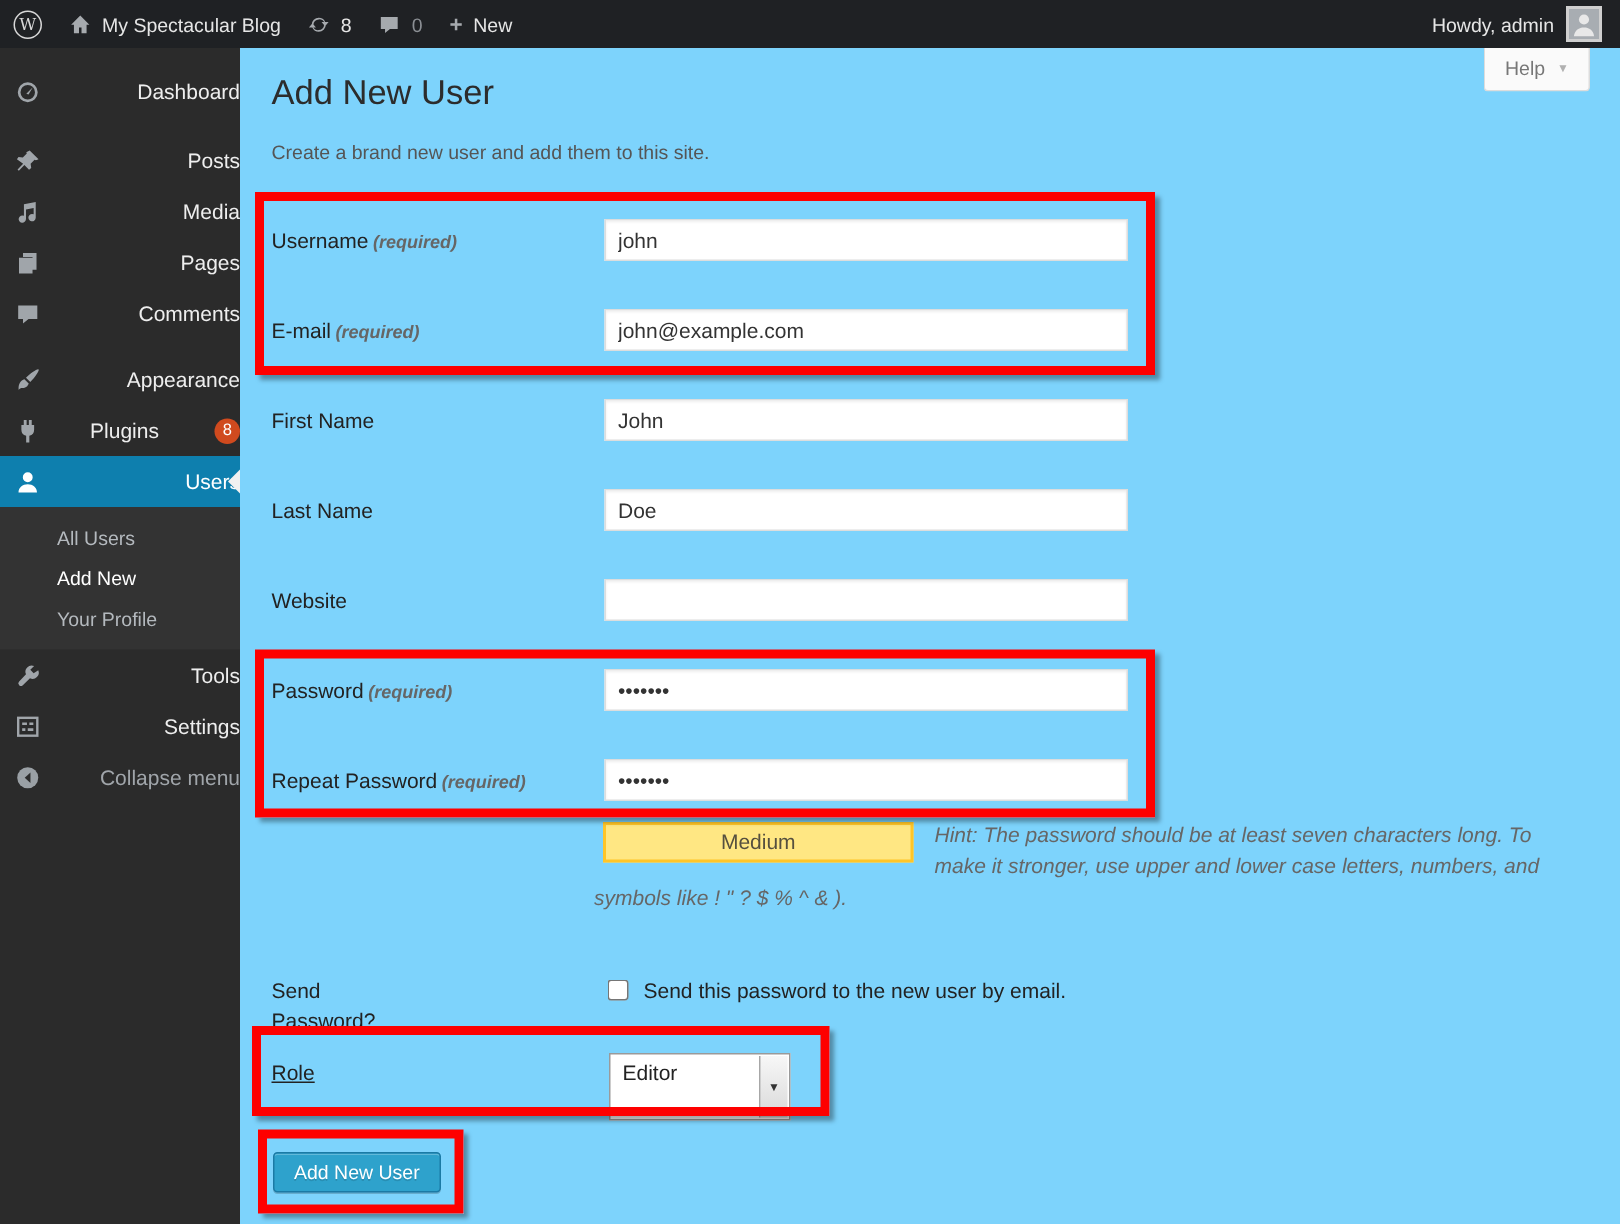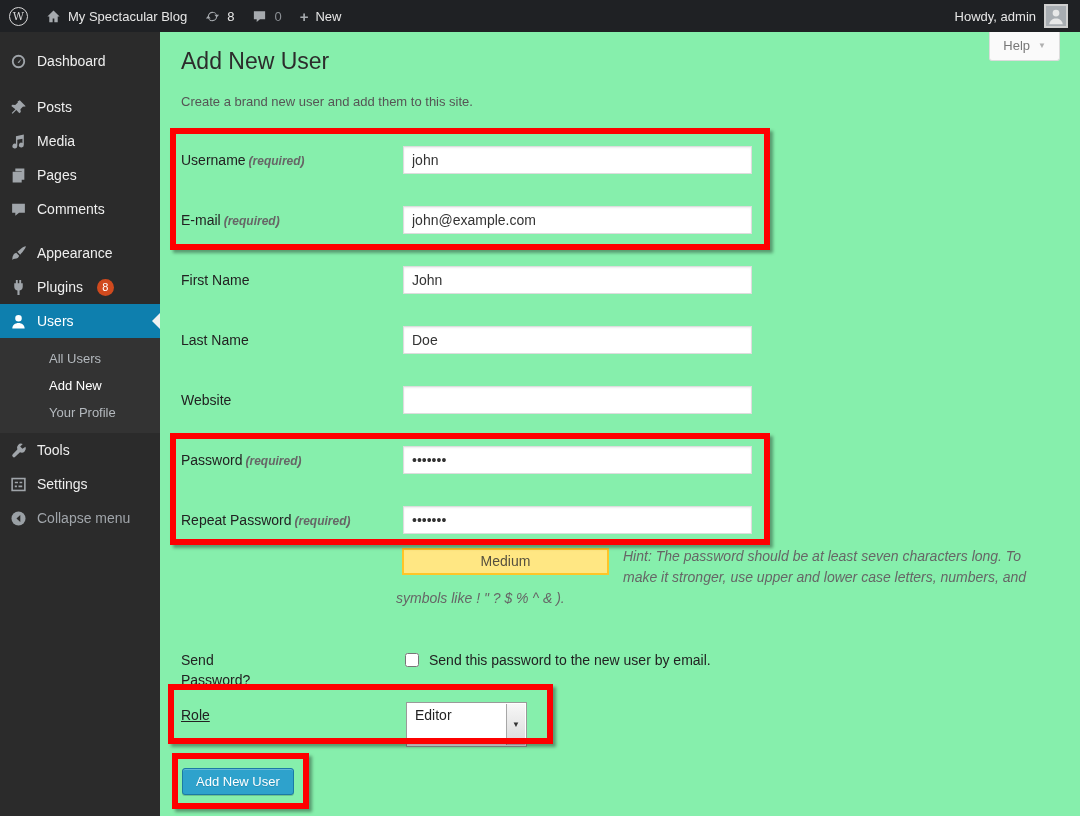--- a/index.html
+++ b/index.html
@@ -16,36 +16,36 @@
     font-size:11px; color:#d8d8d8; }
   .ab-count-dim { color:#8b8f94; }
   .ab-plus { font-weight:bold; font-size:15px; color:#a6aaae; }
   .ab-right { margin-left:auto; display:flex; align-items:center; gap:8px; padding-right:12px; }
   .avatar { width:24px; height:24px; border:2px solid #cfcfcf; background:#a8adb2; display:block; }
 
   
   .sidebar { position:absolute; top:32px; left:0; width:160px; height:784px; background:#2b2b2b; }
   .menu { list-style:none; padding-top:12px; }
   .mi { height:34px; display:flex; align-items:center; gap:10px; padding-left:10px;
-    font-size:14px; color:#eeeeee; cursor:pointer; position:relative; }
+    font-size:14px; color:#eeeeee; cursor:pointer; position:relative;justify-content:space-between; }
   .mi svg { width:17px; height:17px; fill:#a0a5aa; flex:0 0 auto; }
   .mi.active { background:#0e7fae; color:#fff; }
   .mi.active svg { fill:#ffffff; }
   .menu-spacer-lg { height:12px; } .menu-spacer-sm { height:10px; }
   .badge { margin-left:4px; min-width:17px; height:17px; border-radius:50%; background:#d04a1e;
     color:#fff; font-size:11px; display:inline-flex; align-items:center; justify-content:center; padding:0 4px; }
   .active-arrow { position:absolute; right:0; top:50%; margin-top:-8px; width:0; height:0;
     border-top:8px solid transparent; border-bottom:8px solid transparent; border-right:8px solid #f1f1f1; }
-  .submenu { background:#333333; list-style:none; padding:7px 11px; }
+  .submenu { background:#333333; list-style:none; padding:7px 0; }
   .submenu li { height:27px; line-height:27px; padding-left:38px; font-size:13px; color:#b4b9be; cursor:pointer; }
   .submenu li.current { color:#ffffff; }
   .mi.collapse { color:#a0a5aa; }
 
   
-  .content { position:absolute; top:32px; left:160px; width:920px; height:784px; background:#86efac; }
+  .content { position:absolute; top:32px; left:160px; width:920px; height:784px; background:#7dd3fc; }
   .page-title { position:absolute; left:21px; top:16px; font-size:23px; font-weight:400; color:#2c2c2c; }
   .page-desc { position:absolute; left:21px; top:62px; font-size:13px; color:#555; }
 
   .form-row { position:absolute; left:0; width:920px; height:28px; }
   .f-label { position:absolute; left:21px; top:0; line-height:28px; font-size:14px; color:#222; }
   .f-label em { font-size:12px; color:#666; font-style:italic; margin-left:3px;font-weight:bold; }
   .text-input { position:absolute; left:243px; top:0; width:349px; height:28px; border:1px solid #ddd;
     background:#fff; padding:0 8px; font-size:14px; color:#333; font-family:"Liberation Sans",sans-serif;
     box-shadow:inset 0 1px 2px rgba(0,0,0,0.07); outline:none; }
 

